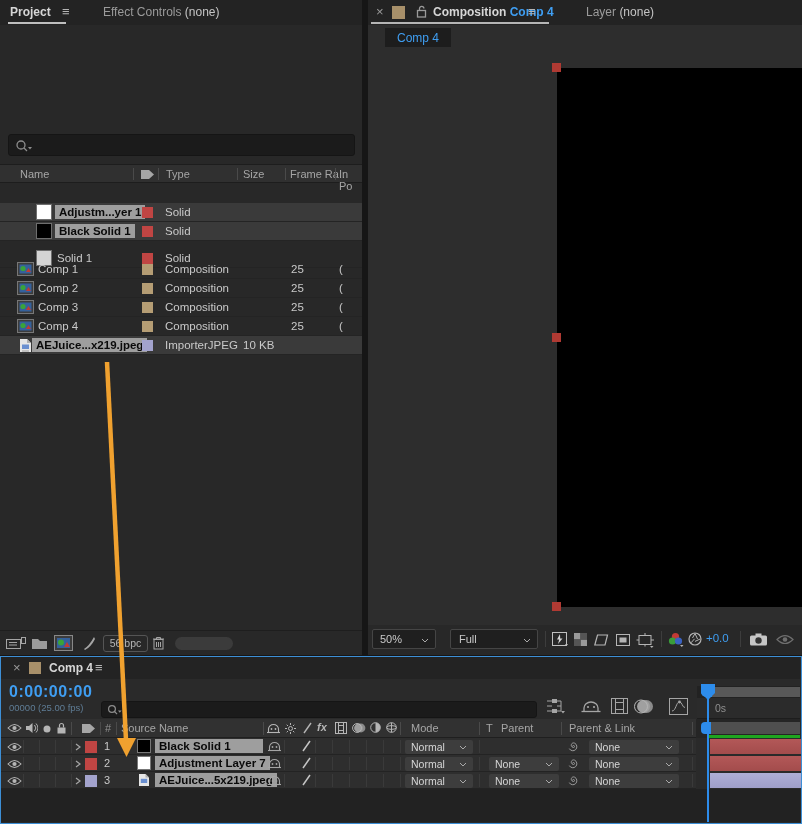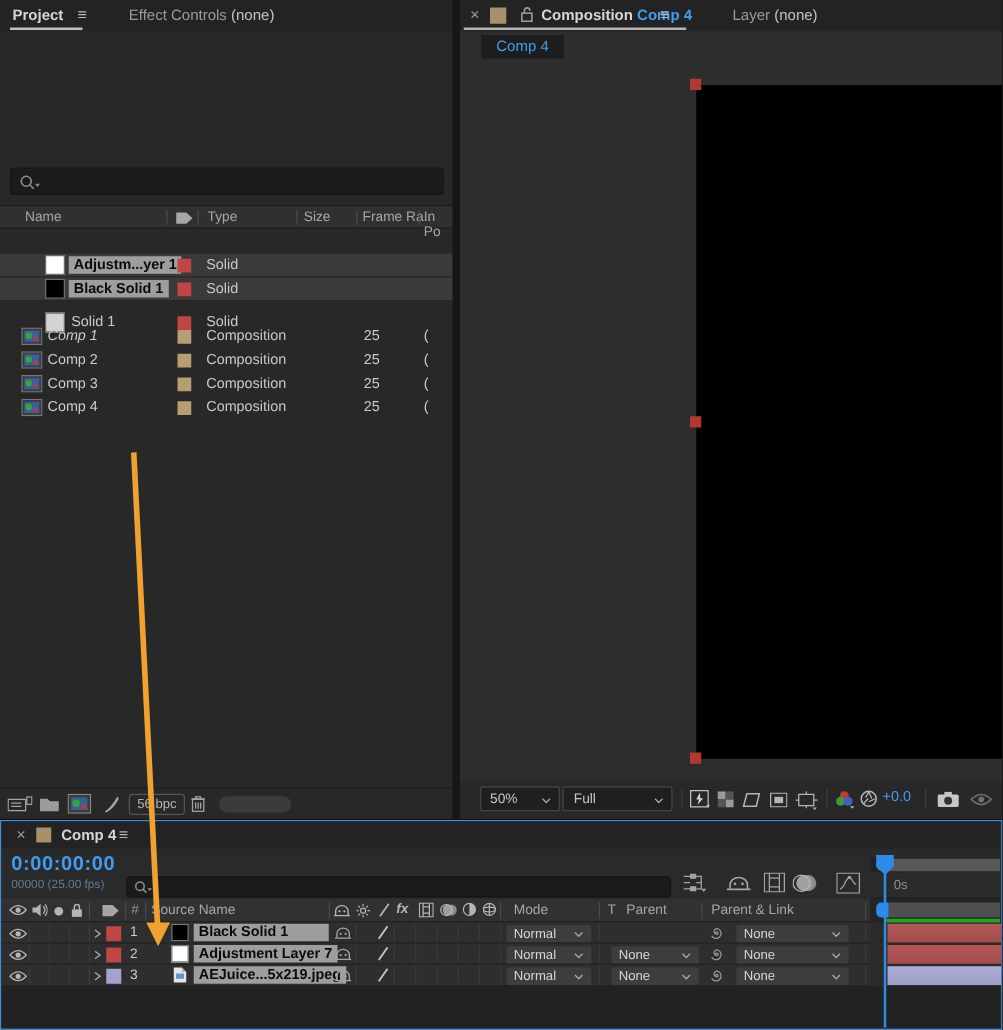--- a/index.html
+++ b/index.html
@@ -114,21 +114,21 @@
 
     <div class="prow" style="top:260px;">
       <span class="abs" style="left:17px; top:2px;">
         <svg width="17" height="14" viewBox="0 0 17 14">
             <rect x="0.5" y="0.5" width="16" height="13" fill="#3c3c3c" stroke="#777"></rect>
             <rect x="2.5" y="2.5" width="12" height="9" fill="#35619c"></rect>
             <circle cx="6" cy="6.5" r="2.6" fill="#3aa33a"></circle>
             <path d="M9 10 l2.5-4 2.5 4 z" fill="#c03a35"></path>
           </svg>
         </span>
-      <span class="pname" style="left:38px;font-style:italic;">Comp 1</span>
+      <span class="pname" style="left:38px;">Comp 1</span>
       <span class="lbl" style="background:#b59d74;"></span>
       <span class="ptype">Composition</span>
       <span class="pfr">25</span>
       <span class="pin">(</span>
       <div class="rowline"></div>
     </div>
     <div class="prow" style="top:279px;">
       <span class="abs" style="left:17px; top:2px;">
         <svg width="17" height="14" viewBox="0 0 17 14">
             <rect x="0.5" y="0.5" width="16" height="13" fill="#3c3c3c" stroke="#777"></rect>
@@ -170,20 +170,35 @@
           </svg>
         </span>
       <span class="pname" style="left:38px;">Comp 4</span>
       <span class="lbl" style="background:#b59d74;"></span>
       <span class="ptype">Composition</span>
       <span class="pfr">25</span>
       <span class="pin">(</span>
       <div class="rowline"></div>
     </div>
 
+    <div class="prow sel" style="top:336px;">
+      <span class="abs" style="left:19px; top:2px;">
+        <svg width="13" height="15" viewBox="0 0 13 15">
+            <path d="M1 1 h7 l4 4 v9 H1 z" fill="#e6e6e6"></path>
+            <path d="M8 1 l4 4 H8 z" fill="#b0b0b0"></path>
+            <rect x="3" y="6.5" width="7" height="4.5" fill="#6a8fd0"></rect>
+            <path d="M3 13 h7" stroke="#888" stroke-width="0.8"></path>
+          </svg>
+        </span>
+      <span class="chip" style="left:32px;">AEJuice...x219.jpeg</span>
+      <span class="lbl" style="background:#a3a3cd;"></span>
+      <span class="ptype">ImporterJPEG</span>
+      <span class="psize">10 KB</span>
+      <div class="rowline"></div>
+    </div>
 
     <div class="abs" style="left:0; top:630px; width:362px; height:25px; background:#282828; border-top:1px solid #1e1e1e;">
       <span class="abs toolbtn" style="left:6px; top:6px;">
         <svg width="20" height="13" viewBox="0 0 20 13">
             <rect x="0.5" y="2.5" width="14" height="9" fill="none" stroke="#a5a5a5"></rect>
             <path d="M3 5.5 h8 M3 8 h8" stroke="#a5a5a5"></path>
             <rect x="15.5" y="0.5" width="4" height="6" fill="none" stroke="#a5a5a5"></rect>
           </svg>
         </span>
       <span class="abs toolbtn" style="left:31px; top:6px;">
@@ -244,21 +259,21 @@
     </div>
 
     <div class="abs" style="left:0; top:47px; width:434px; height:578px; background:#2d2d2d;">
       <div class="abs" style="left:189px; top:21px; width:245px; height:539px; background:#000;"></div>
       <div class="abs" style="left:184px; top:16px; width:9px; height:9px; background:#b03a33;"></div>
       <div class="abs" style="left:184px; top:286px; width:9px; height:9px; background:#b03a33;"></div>
       <div class="abs" style="left:184px; top:555px; width:9px; height:9px; background:#b03a33;"></div>
     </div>
 
     <div class="abs" style="left:0; top:625px; width:434px; height:30px; background:#282828;">
-      <div class="ddbox" style="left:16px; top:4px; width:64px; height:20px;">
+      <div class="ddbox" style="left:4px; top:4px; width:64px; height:20px;">
         <span class="abs" style="left:7px; top:3px;">50%</span>
         <span class="abs" style="right:6px; top:8px;">
             <svg width="8" height="5" viewBox="0 0 8 5">
               <path d="M1 1 L4 4 L7 1" stroke="#aaa" fill="none"></path>
             </svg>
           </span>
       </div>
       <div class="ddbox" style="left:82px; top:4px; width:88px; height:20px;">
         <span class="abs" style="left:8px; top:3px;">Full</span>
         <span class="abs" style="right:6px; top:8px;">

